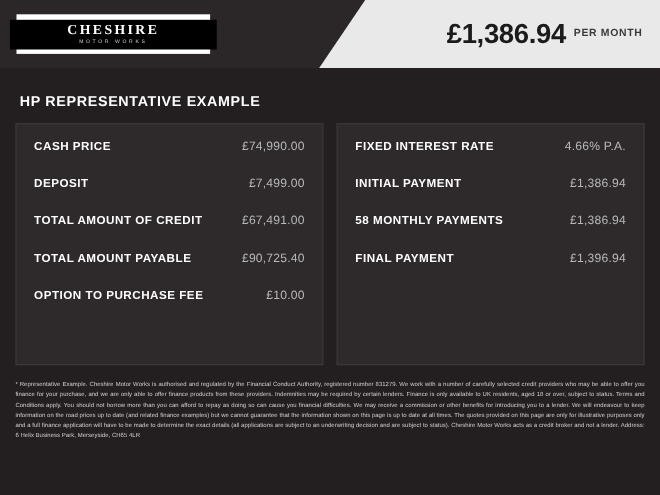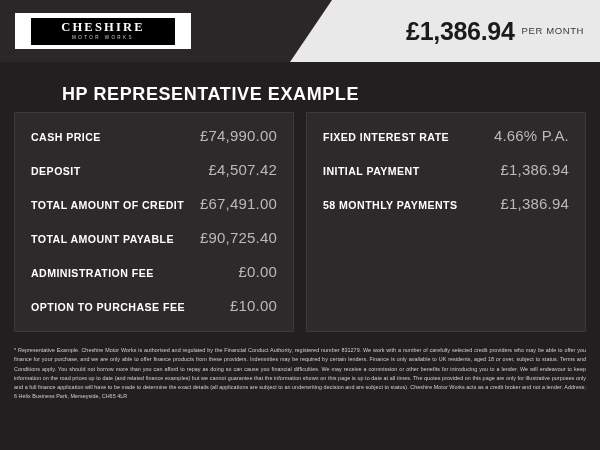--- a/index.html
+++ b/index.html
@@ -34,21 +34,21 @@
     position: absolute;
     left: 15px; top: 13px;
     width: 176px; height: 36px;
     background: #ffffff;
     display: flex;
     align-items: center;
     justify-content: center;
     flex-direction: column;
   }
   .logo-inner {
-    width: 144px; height: 27px;
+    width: 188px; height: 27px;
     background: #000000;
     display: flex;
     flex-direction: column;
     align-items: center;
     justify-content: center;
     line-height: 1;
   }
   .logo-main {
     color: #ffffff;
     font-size: 12.5px;
@@ -81,33 +81,32 @@
   }
   .price-amount {
     color: #1b1b1b;
     font-size: 25px;
     font-weight: bold;
     letter-spacing: -0.3px;
   }
   .price-per {
     color: #3a3a3a;
     font-size: 9.5px;
-    font-weight: normal;
+    font-weight: bold;
     letter-spacing: 0.6px;
     padding-bottom: 1px;
   }
 
   
   .title {
     color: #ffffff;
-    font-size: 18px;
+    font-size: 13px;
     font-weight: bold;
     letter-spacing: 0.6px;
     padding: 22px 0 0 18px;
-    margin-left: 44px;
   }
 
   
   .panels {
     position: absolute;
     top: 112px; left: 14px;
     width: 572px;
     height: 220px;
     display: flex;
     gap: 12px;
@@ -130,21 +129,21 @@
   }
   .row-label {
     color: #ffffff;
     font-size: 10.6px;
     font-weight: bold;
     letter-spacing: 0.45px;
     white-space: nowrap;
   }
   .row-value {
     color: #b9b9b9;
-    font-size: 15px;
+    font-size: 11px;
     letter-spacing: 0.2px;
     white-space: nowrap;
   }
 
   
   .footer {
     position: absolute;
     left: 14px; right: 14px;
     top: 346px;
     color: #cfcfcf;
@@ -180,52 +179,52 @@
 
   <div class="panels">
 
     <div class="panel panel-left">
       <div class="row">
         <span class="row-label">CASH PRICE</span>
         <span class="row-value">£74,990.00</span>
       </div>
       <div class="row">
         <span class="row-label">DEPOSIT</span>
-        <span class="row-value">£4,507.42</span>
+        <span class="row-value">£7,499.00</span>
       </div>
       <div class="row">
         <span class="row-label">TOTAL AMOUNT OF CREDIT</span>
         <span class="row-value">£67,491.00</span>
       </div>
       <div class="row">
         <span class="row-label">TOTAL AMOUNT PAYABLE</span>
         <span class="row-value">£90,725.40</span>
       </div>
       <div class="row">
-        <span class="row-label">ADMINISTRATION FEE</span>
-        <span class="row-value">£0.00</span>
-      </div>
-      <div class="row">
         <span class="row-label">OPTION TO PURCHASE FEE</span>
         <span class="row-value">£10.00</span>
       </div>
     </div>
 
     <div class="panel panel-right">
       <div class="row">
         <span class="row-label">FIXED INTEREST RATE</span>
         <span class="row-value">4.66% P.A.</span>
       </div>
       <div class="row">
         <span class="row-label">INITIAL PAYMENT</span>
         <span class="row-value">£1,386.94</span>
       </div>
       <div class="row">
         <span class="row-label">58 MONTHLY PAYMENTS</span>
         <span class="row-value">£1,386.94</span>
       </div>
+      <div class="row">
+        <span class="row-label">FINAL PAYMENT</span>
+        <span class="row-value">£1,396.94</span>
+      </div>
     </div>
 
   </div>
 
   <div class="footer">* Representative Example. Cheshire Motor Works is authorised and regulated by the Financial Conduct Authority, registered number 831279. We work with a number of carefully selected credit providers who may be able to offer you finance for your purchase, and we are only able to offer finance products from these providers. Indemnities may be required by certain lenders. Finance is only available to UK residents, aged 18 or over, subject to status. Terms and Conditions apply. You should not borrow more than you can afford to repay as doing so can cause you financial difficulties. We may receive a commission or other benefits for introducing you to a lender. We will endeavour to keep information on the road prices up to date (and related finance examples) but we cannot guarantee that the information shown on this page is up to date at all times. The quotes provided on this page are only for illustrative purposes only and a full finance application will have to be made to determine the exact details (all applications are subject to an underwriting decision and are subject to status). Cheshire Motor Works acts as a credit broker and not a lender. Address: 6 Helix Business Park, Merseyside, CH65 4LR</div>
 
 </div>
 
 </body></html>

